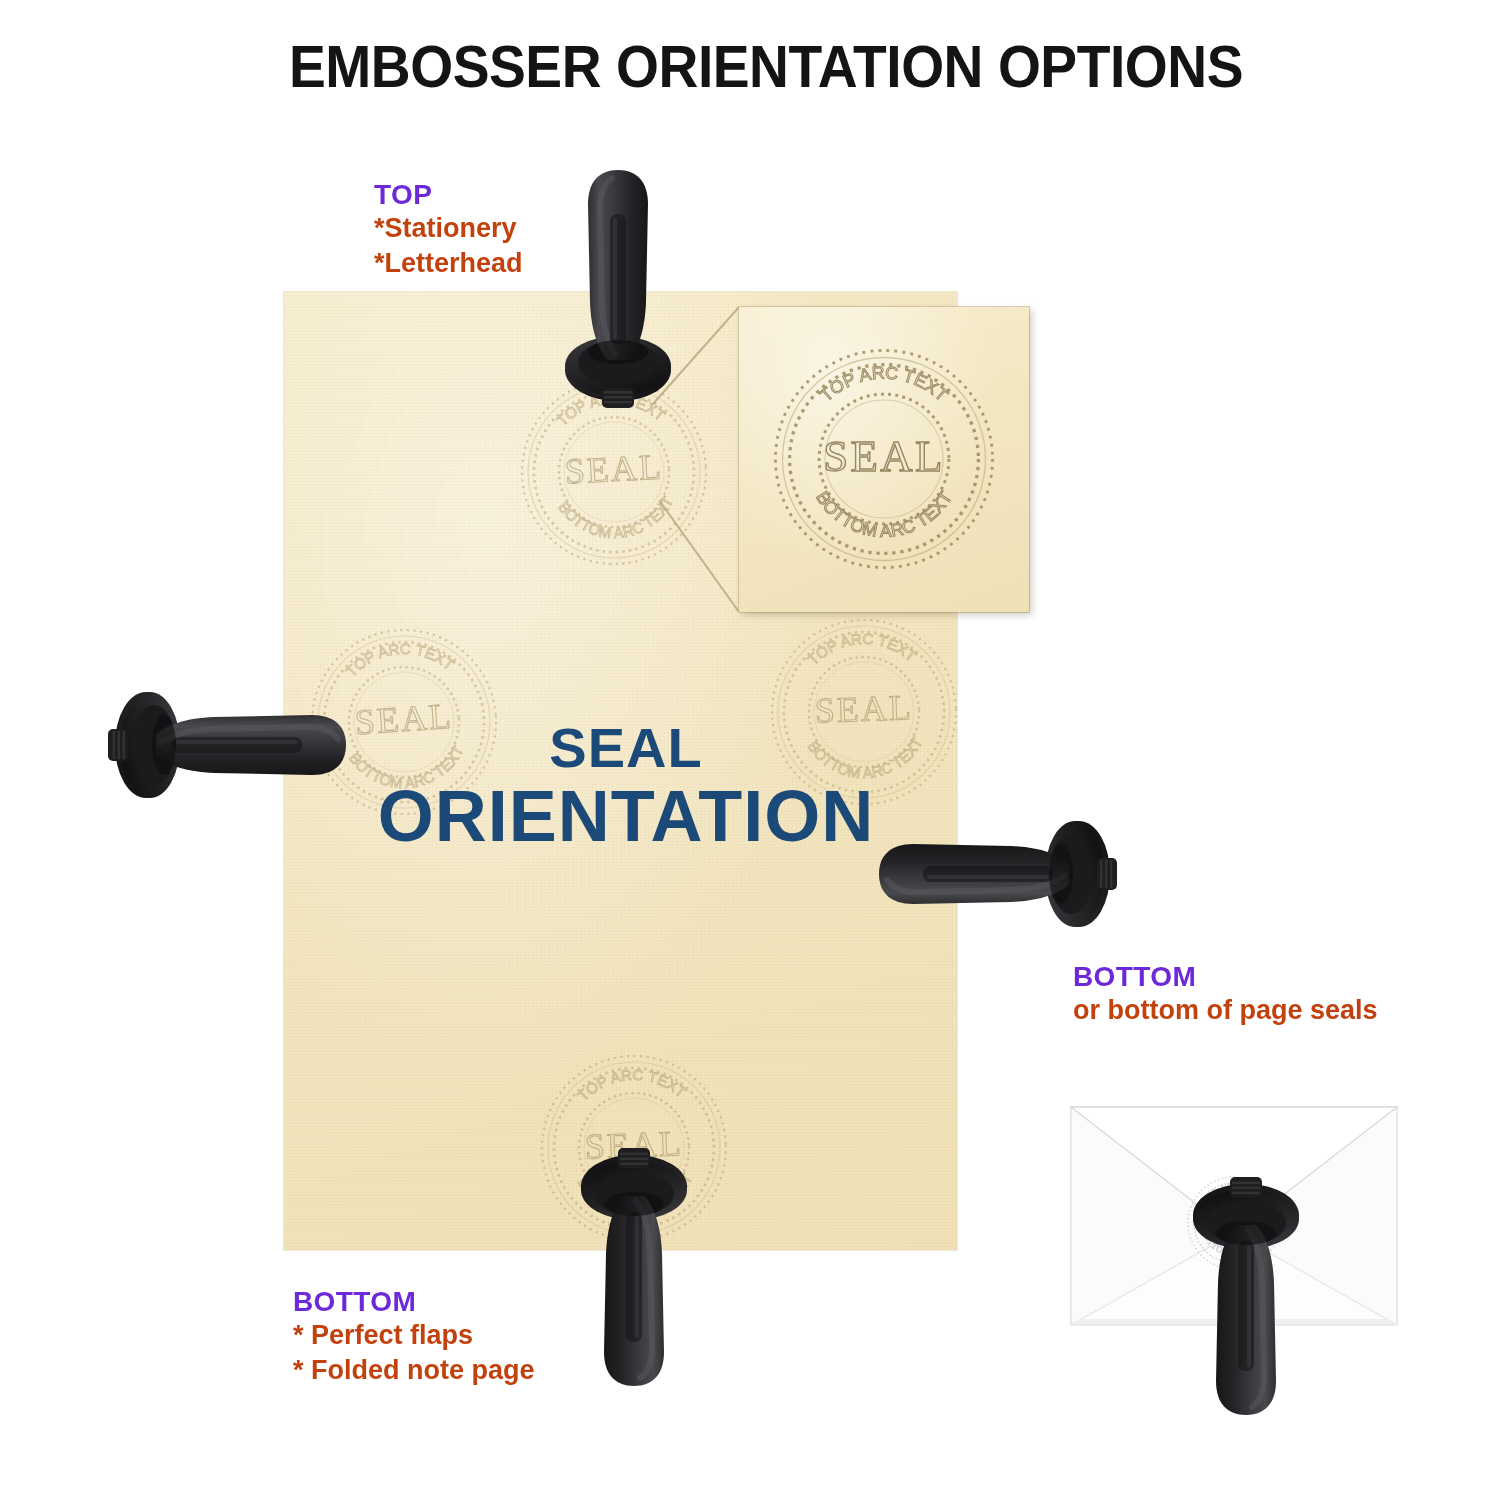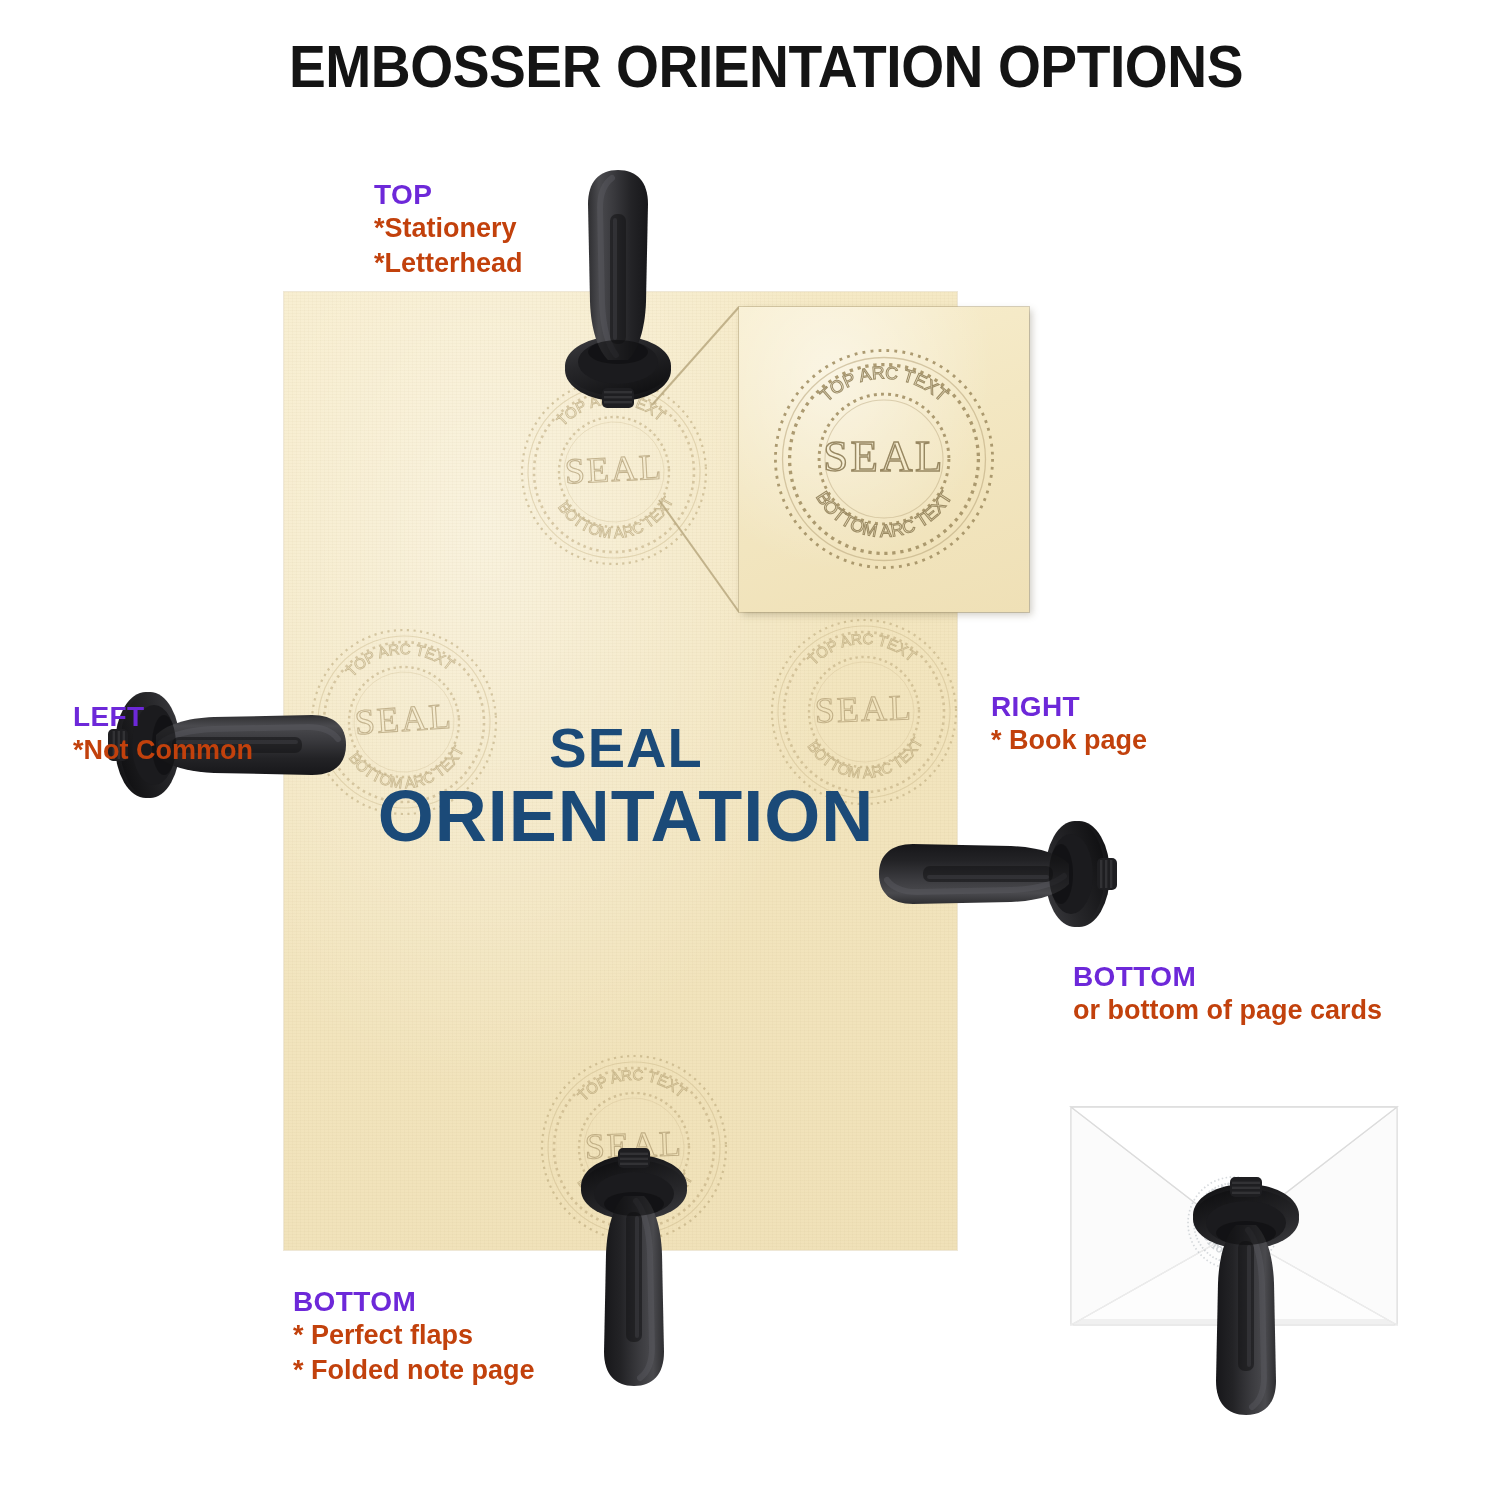--- a/index.html
+++ b/index.html
@@ -293,34 +293,26 @@
       <use href="#embosserGlyph"></use>
     </svg>
   </div>
 
   <div class="label" style="left:358px; top:178px;">
     <div class="head">TOP</div>
     <div class="line">*Stationery</div>
     <div class="line">*Letterhead</div>
   </div>
 
-  <div class="label" style="left:57px; top:700px;">
-    <div class="head">LEFT</div>
-    <div class="line">*Not Common</div>
-  </div>
-
-  <div class="label" style="left:975px; top:690px;">
-    <div class="head">RIGHT</div>
-    <div class="line">* Book page</div>
-  </div>
+
 
   <div class="label" style="left:277px; top:1285px;">
     <div class="head">BOTTOM</div>
     <div class="line">* Perfect flaps</div>
     <div class="line">* Folded note page</div>
   </div>
 
   <div class="label" style="left:1057px; top:960px;">
     <div class="head">BOTTOM</div>
-    <div class="line">or bottom of page cards</div>
+    <div class="line">or bottom of page seals</div>
   </div>
 
 </div>
 
 </body></html>

